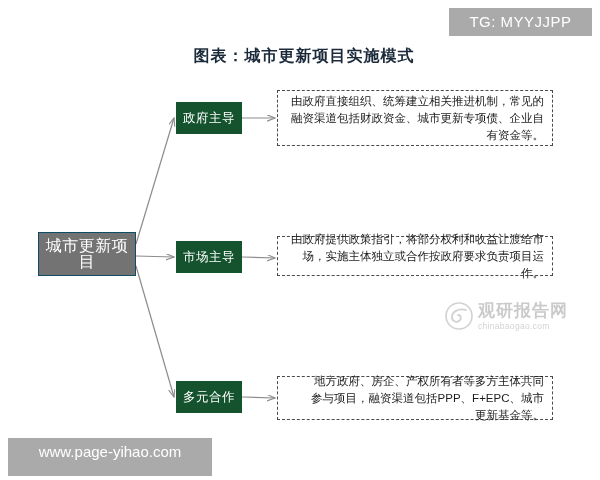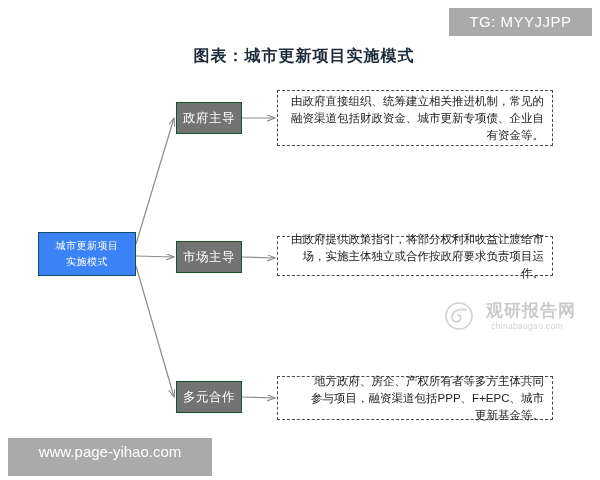--- a/index.html
+++ b/index.html
@@ -69,30 +69,30 @@
     align-items: center;
     justify-content: center;
     text-align: center;
     letter-spacing: 0.5px;
   }
   .root-node {
     left: 38px;
     top: 232px;
     width: 98px;
     height: 44px;
-    background: #3b82f6;
+    background: #737373;
     border: 1px solid #0f4d66;
-    font-size: 10px;
+    font-size: 16px;
     line-height: 16px;
   }
   .mid-node {
     left: 176px;
     width: 66px;
     height: 32px;
-    background: #737373;
+    background: #14532d;
     border: 1px solid #14532d;
     font-size: 12.5px;
   }
   .mid-node-1 { top: 102px; }
   .mid-node-2 { top: 241px; }
   .mid-node-3 { top: 381px; }
 
   
   .desc-box {
     position: absolute;
@@ -136,28 +136,26 @@
     display: flex;
     flex-direction: column;
     justify-content: center;
     line-height: 1;
   }
   .wm-cn {
     font-size: 17px;
     font-weight: bold;
     color: #8b8b8b;
     letter-spacing: 1px;
-    margin-left: 8px;
   }
   .wm-en {
     font-size: 8.5px;
     color: #9a9a9a;
     letter-spacing: 0.3px;
     margin-top: 3px;
-    text-align: center;
   }
 
   
   .wm-bottom {
     position: absolute;
     left: 8px;
     top: 438px;
     width: 204px;
     height: 38px;
     background: #aaaaaa;
@@ -189,21 +187,20 @@
     <path d="M136,266 L174,397" fill="none" stroke="#8c8c8c" stroke-width="1.2" marker-end="url(#arrowGray)"></path>
 
     <path d="M242,118 L275,118" fill="none" stroke="#8c8c8c" stroke-width="1.2" marker-end="url(#arrowGray)"></path>
     <path d="M242,257 L275,258" fill="none" stroke="#8c8c8c" stroke-width="1.2" marker-end="url(#arrowGray)"></path>
     <path d="M242,397 L275,398" fill="none" stroke="#8c8c8c" stroke-width="1.2" marker-end="url(#arrowGray)"></path>
   </svg>
 
   <div class="node root-node">
     <div>
       <div>城市更新项目</div>
-      <div>实施模式</div>
     </div>
   </div>
 
   <div class="node mid-node mid-node-1">政府主导</div>
   <div class="node mid-node mid-node-3">多元合作</div>
   <div class="node mid-node mid-node-2">市场主导</div>
 
   <div class="desc-box desc-box-1">
     <span class="desc-text">由政府直接组织、统筹建立相关推进机制，常见的融资渠道包括财政资金、城市更新专项债、企业自有资金等。</span>
   </div>

